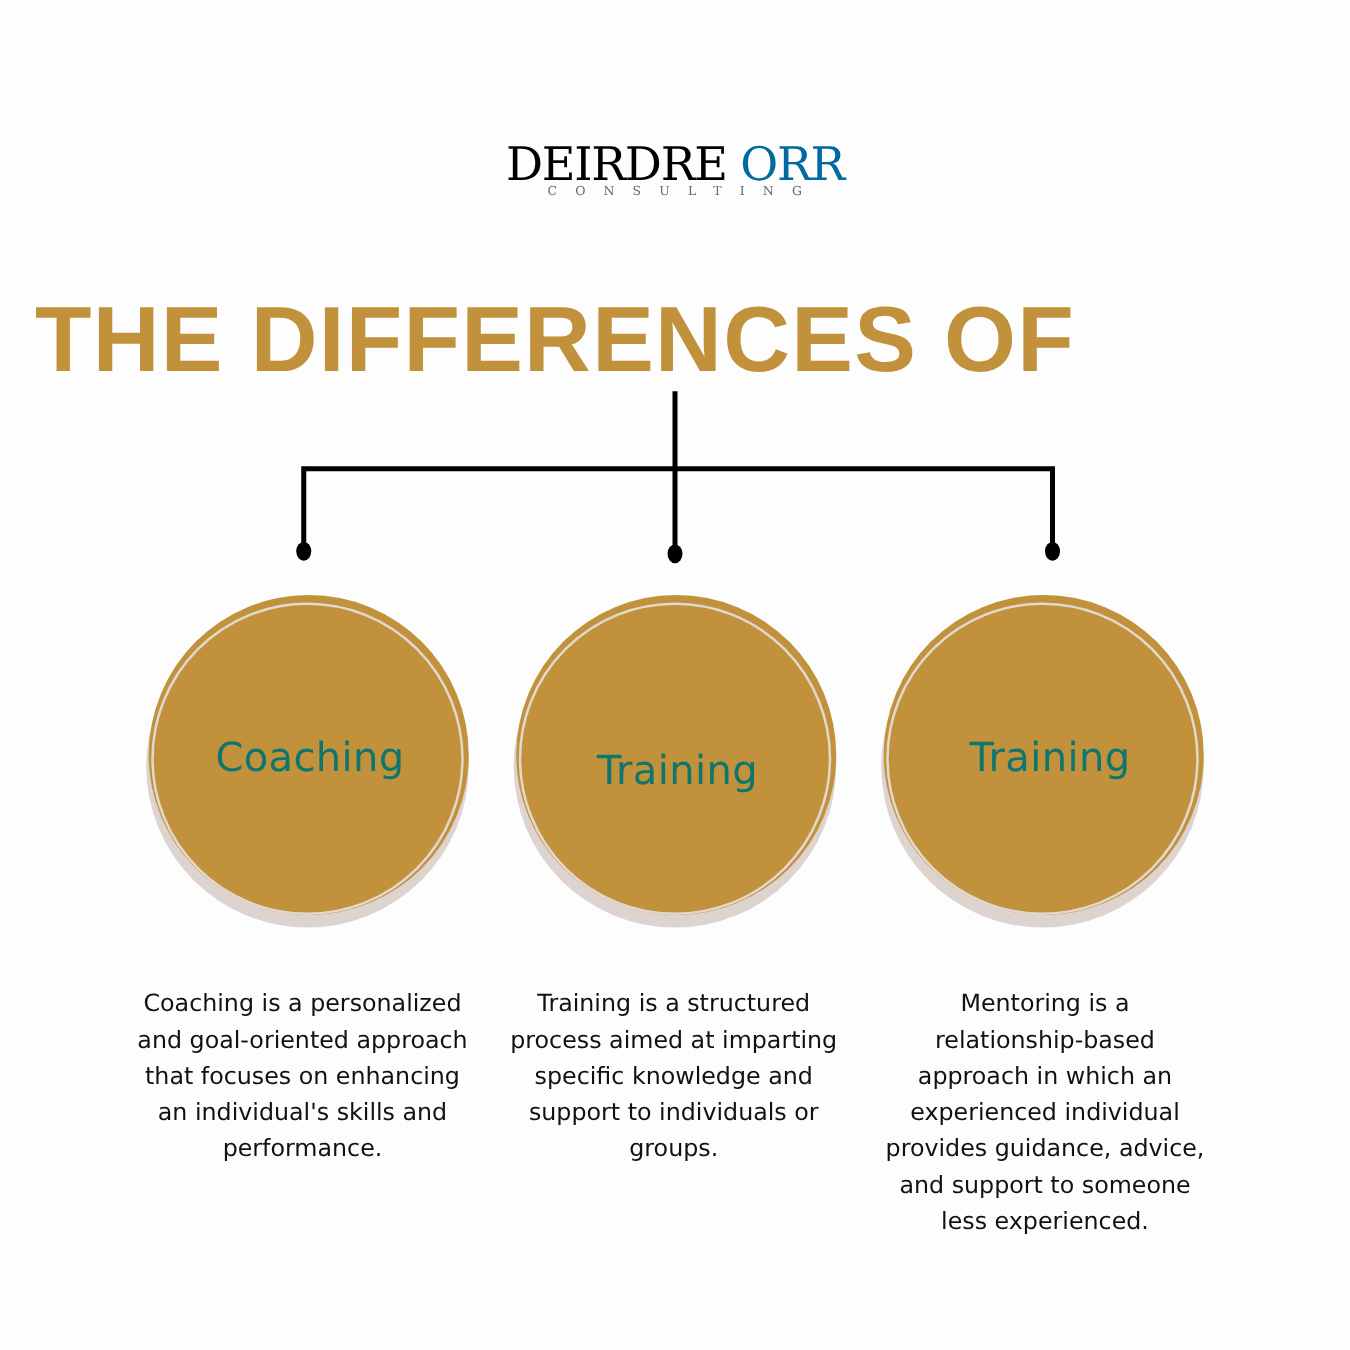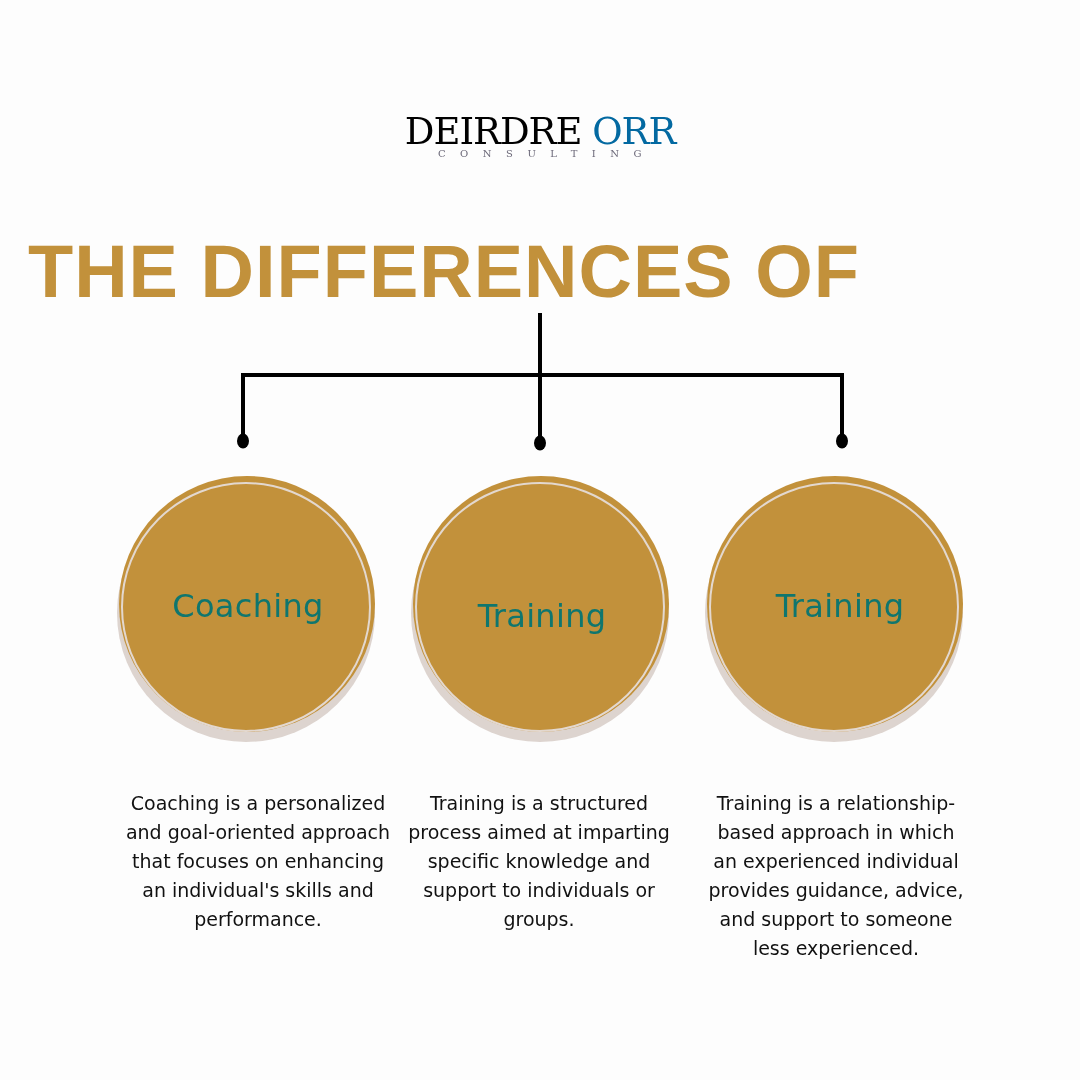--- a/index.html
+++ b/index.html
@@ -84,15 +84,15 @@
   <div class="circle-label" style="top:120px;">Training</div>
 </div>
 
 <div class="circle-wrap" style="left:705px; top:476px;">
   <div class="circle-shadow"></div>
   <div class="circle"></div>
   <div class="circle-ring"></div>
   <div class="circle-label" style="left:4px;">Training</div>
 </div>
 
-<div class="desc" style="left:108px; width:268px; top:789px;margin-left:16px;">Coaching is a personalized and goal-oriented approach that focuses on enhancing an individual's skills and performance.</div>
+<div class="desc" style="left:108px; width:268px; top:789px;">Coaching is a personalized and goal-oriented approach that focuses on enhancing an individual's skills and performance.</div>
 <div class="desc" style="left:408px; width:262px; top:789px;">Training is a structured process aimed at imparting specific knowledge and support to individuals or groups.</div>
-<div class="desc" style="left:708px; width:256px; top:789px;">Training is a relationship-based approach in which an experienced individual provides guidance, advice, and support to someone less experienced.</div>
+<div class="desc" style="left:708px; width:256px; top:789px;">Mentoring is a relationship-based approach in which an experienced individual provides guidance, advice, and support to someone less experienced.</div>
 
 </body></html>

